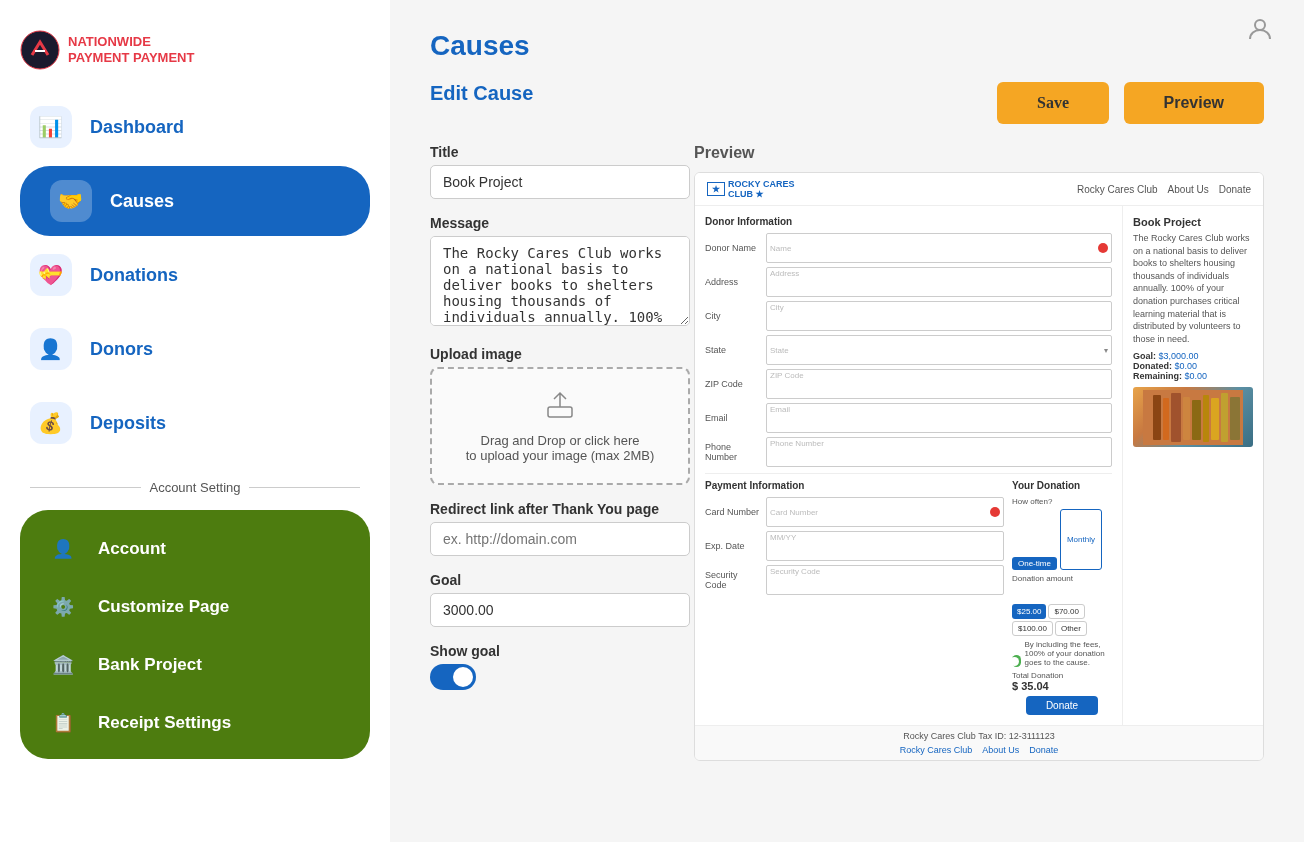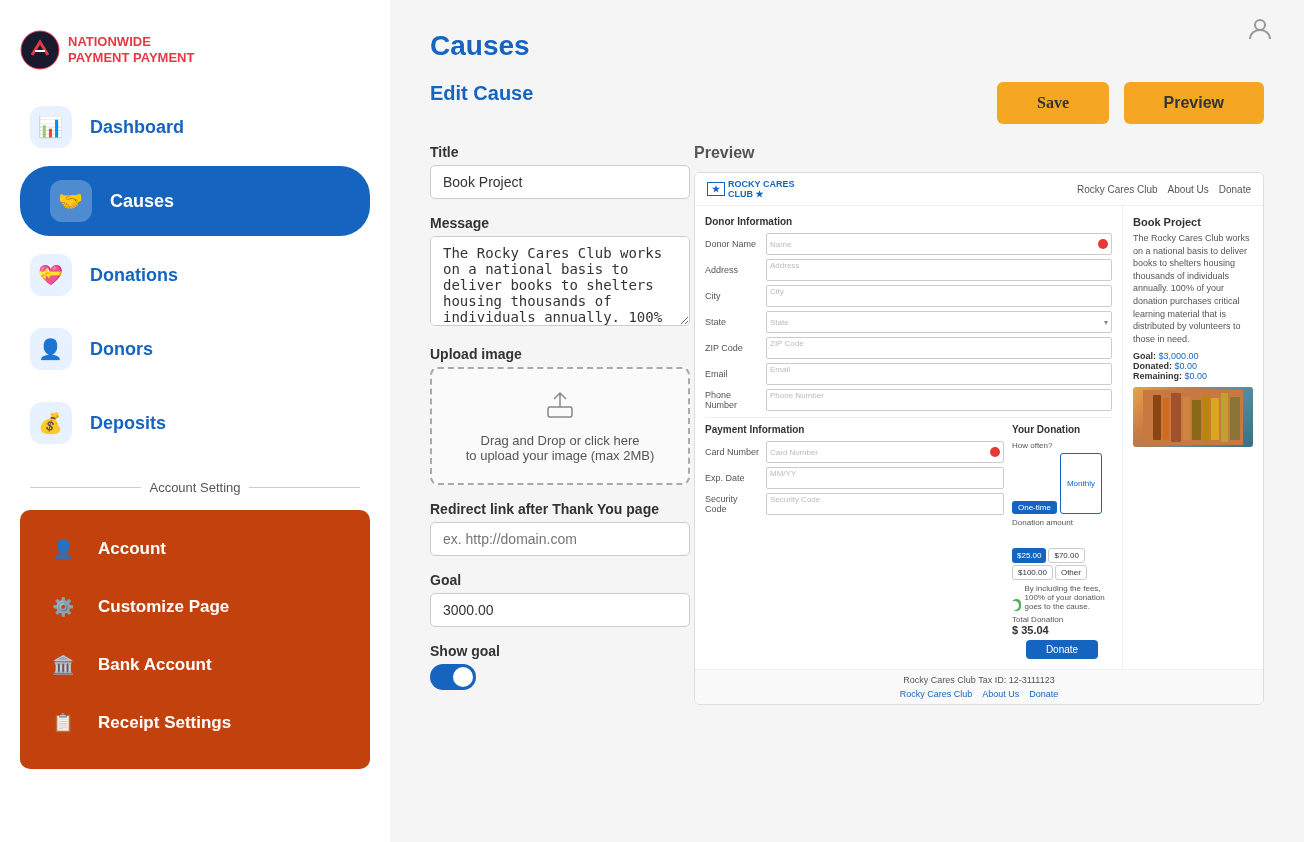--- a/index.html
+++ b/index.html
@@ -75,24 +75,24 @@
       gap: 8px;
       margin-top: 10px;
     }
     .account-divider::before, .account-divider::after {
       content: '';
       flex: 1;
       height: 1px;
       background: #ccc;
     }
     .account-section {
-      background: #c2410c;
+      background: #4d7c0f;
       margin: 5px 20px;
-      border-radius: 10px;
-      padding: 10px 0 17px;
+      border-radius: 28px;
+      padding: 10px 0 7px;
     }
     .account-nav-item {
       display: flex;
       align-items: center;
       padding: 10px 25px;
       color: #fff;
       font-size: 17px;
       font-weight: 600;
       cursor: pointer;
     }
@@ -287,21 +287,21 @@
       gap: 6px;
     }
     .preview-field-label {
       font-size: 9px;
       color: #555;
       width: 55px;
       flex-shrink: 0;
     }
     .preview-field-input {
       flex: 1;
-      height: 22px;
+      height: 30px;
       border: 1px solid #ccc;
       border-radius: 2px;
       background: #fff;
       font-size: 9px;
       color: #999;
       padding: 0 3px;
     }
     .preview-divider { height: 1px; background: #eee; margin: 6px 0; }
     .preview-pay-section {
       display: flex;
@@ -488,21 +488,21 @@
     <div class="account-nav-item">
       <div class="account-nav-icon">👤</div>
       <span>Account</span>
     </div>
     <div class="account-nav-item">
       <div class="account-nav-icon">⚙️</div>
       <span>Customize Page</span>
     </div>
     <div class="account-nav-item">
       <div class="account-nav-icon">🏛️</div>
-      <span>Bank Account</span>
+      <span>Bank Project</span>
     </div>
     <div class="account-nav-item">
       <div class="account-nav-icon">📋</div>
       <span>Receipt Settings</span>
     </div>
   </div>
 </div>
 
 <div class="main" style="position:relative;">
   <div style="position:absolute;top:15px;right:30px;">

